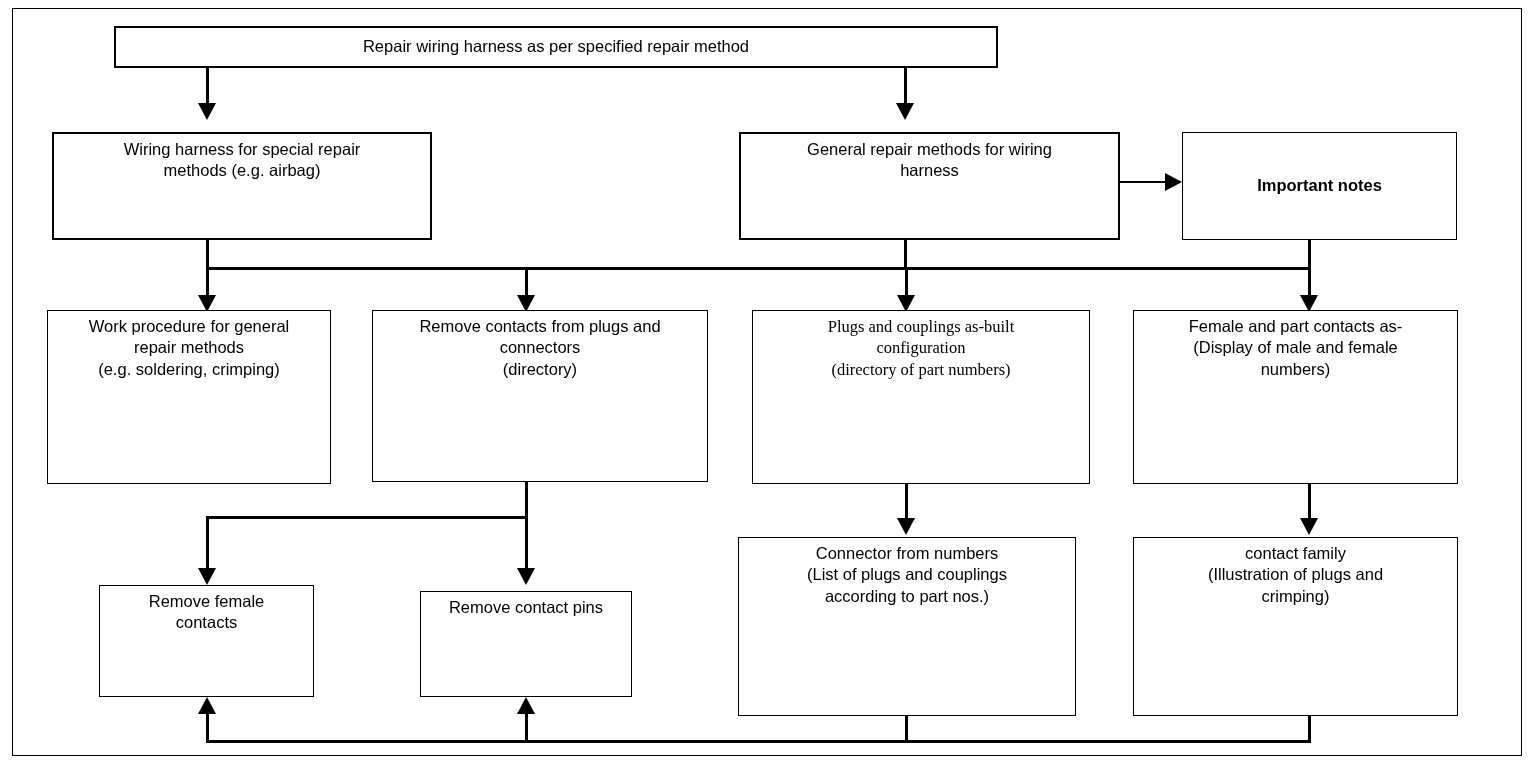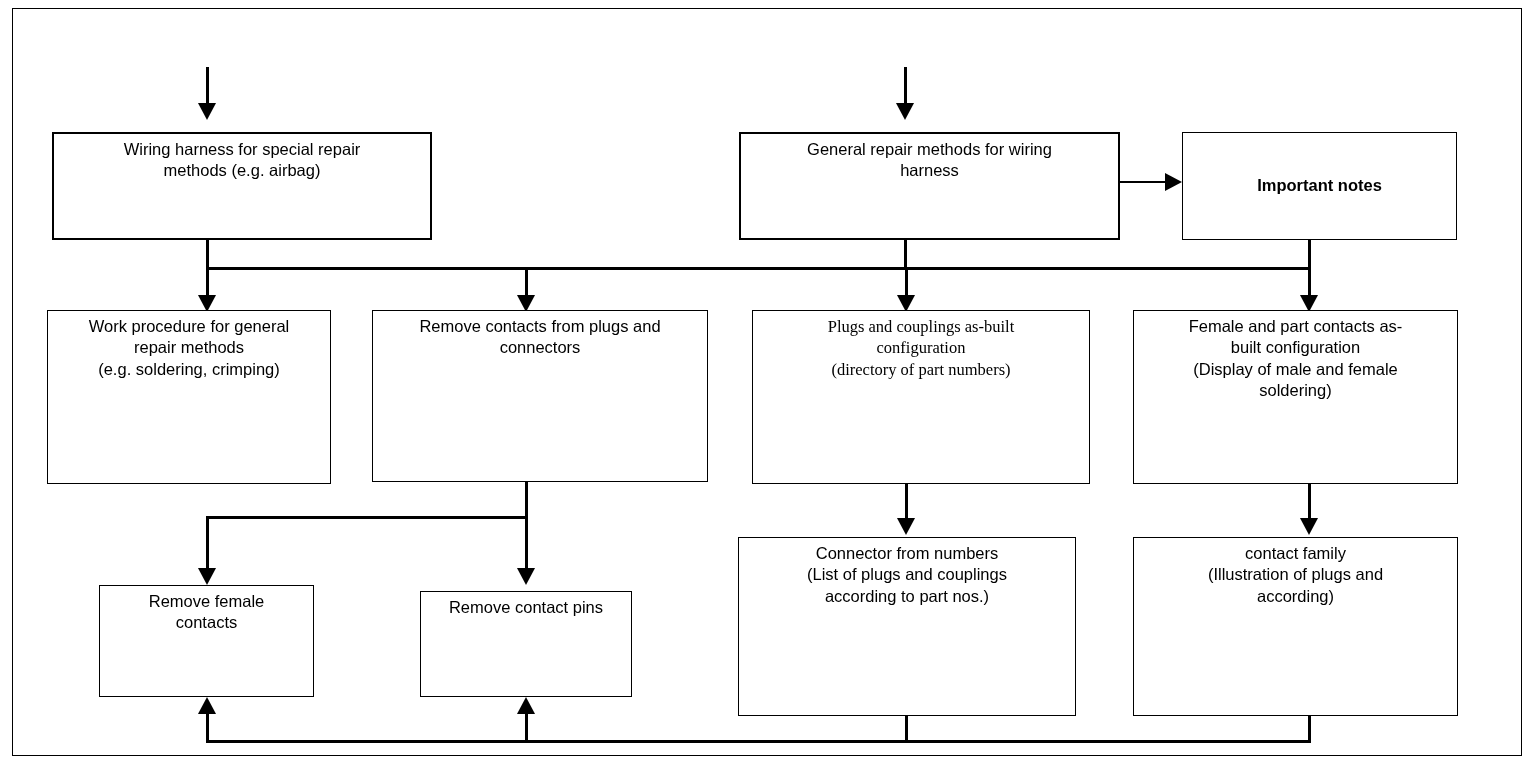--- a/index.html
+++ b/index.html
@@ -135,20 +135,23 @@
   <div class="vline" style="left:1308px; top:715px; height:28px;"></div>
 
   <div class="hline" style="left:206px; top:740px; width:1104px;"></div>
 
   <div class="vline" style="left:206px; top:710px; height:32px;"></div>
   <div class="arrow up" style="left:198px; top:697px;"></div>
 
   <div class="vline" style="left:525px; top:710px; height:32px;"></div>
   <div class="arrow up" style="left:517px; top:697px;"></div>
 
+  <div class="node thick vcenter" style="left:114px; top:26px; width:884px; height:42px;">
+    <span class="txt">Repair wiring harness as per specified repair method</span>
+  </div>
 
   <div class="node thick" style="left:52px; top:132px; width:380px; height:108px;">
     <span class="txt">Wiring harness for special repair</span>
     <span class="txt">methods (e.g. airbag)</span>
   </div>
 
   <div class="node thick" style="left:711px; top:132px; width:381px; height:108px;margin-left:28px;">
     <span class="txt">General repair methods for wiring</span>
     <span class="txt">harness</span>
   </div>
@@ -159,49 +162,49 @@
 
   <div class="node" style="left:47px; top:310px; width:284px; height:174px;">
     <span class="txt">Work procedure for general</span>
     <span class="txt">repair methods</span>
     <span class="txt">(e.g. soldering, crimping)</span>
   </div>
 
   <div class="node medium" style="left:372px; top:310px; width:336px; height:172px;">
     <span class="txt">Remove contacts from plugs and</span>
     <span class="txt">connectors</span>
+    <span class="txt">(directory)</span>
   </div>
 
   <div class="node medium" style="left:752px; top:310px; width:338px; height:174px;font-family:Liberation Serif, serif;">
     <span class="txt">Plugs and couplings as-built</span>
     <span class="txt">configuration</span>
     <span class="txt">(directory of part numbers)</span>
   </div>
 
   <div class="node medium" style="left:1133px; top:310px; width:325px; height:174px;">
     <span class="txt">Female and part contacts as-</span>
-    <span class="txt">built configuration</span>
     <span class="txt">(Display of male and female</span>
-    <span class="txt">soldering)</span>
+    <span class="txt">numbers)</span>
   </div>
 
   <div class="node" style="left:99px; top:585px; width:215px; height:112px;">
     <span class="txt">Remove female</span>
     <span class="txt">contacts</span>
   </div>
 
   <div class="node" style="left:420px; top:591px; width:212px; height:106px;">
     <span class="txt">Remove contact pins</span>
   </div>
 
   <div class="node medium" style="left:738px; top:537px; width:338px; height:179px;">
     <span class="txt">Connector from numbers</span>
     <span class="txt">(List of plugs and couplings</span>
     <span class="txt">according to part nos.)</span>
   </div>
 
   <div class="node medium" style="left:1133px; top:537px; width:325px; height:179px;">
     <span class="txt">contact family</span>
     <span class="txt">(Illustration of plugs and</span>
-    <span class="txt">according)</span>
+    <span class="txt">crimping)</span>
   </div>
 
 </div>
 
 </body></html>

